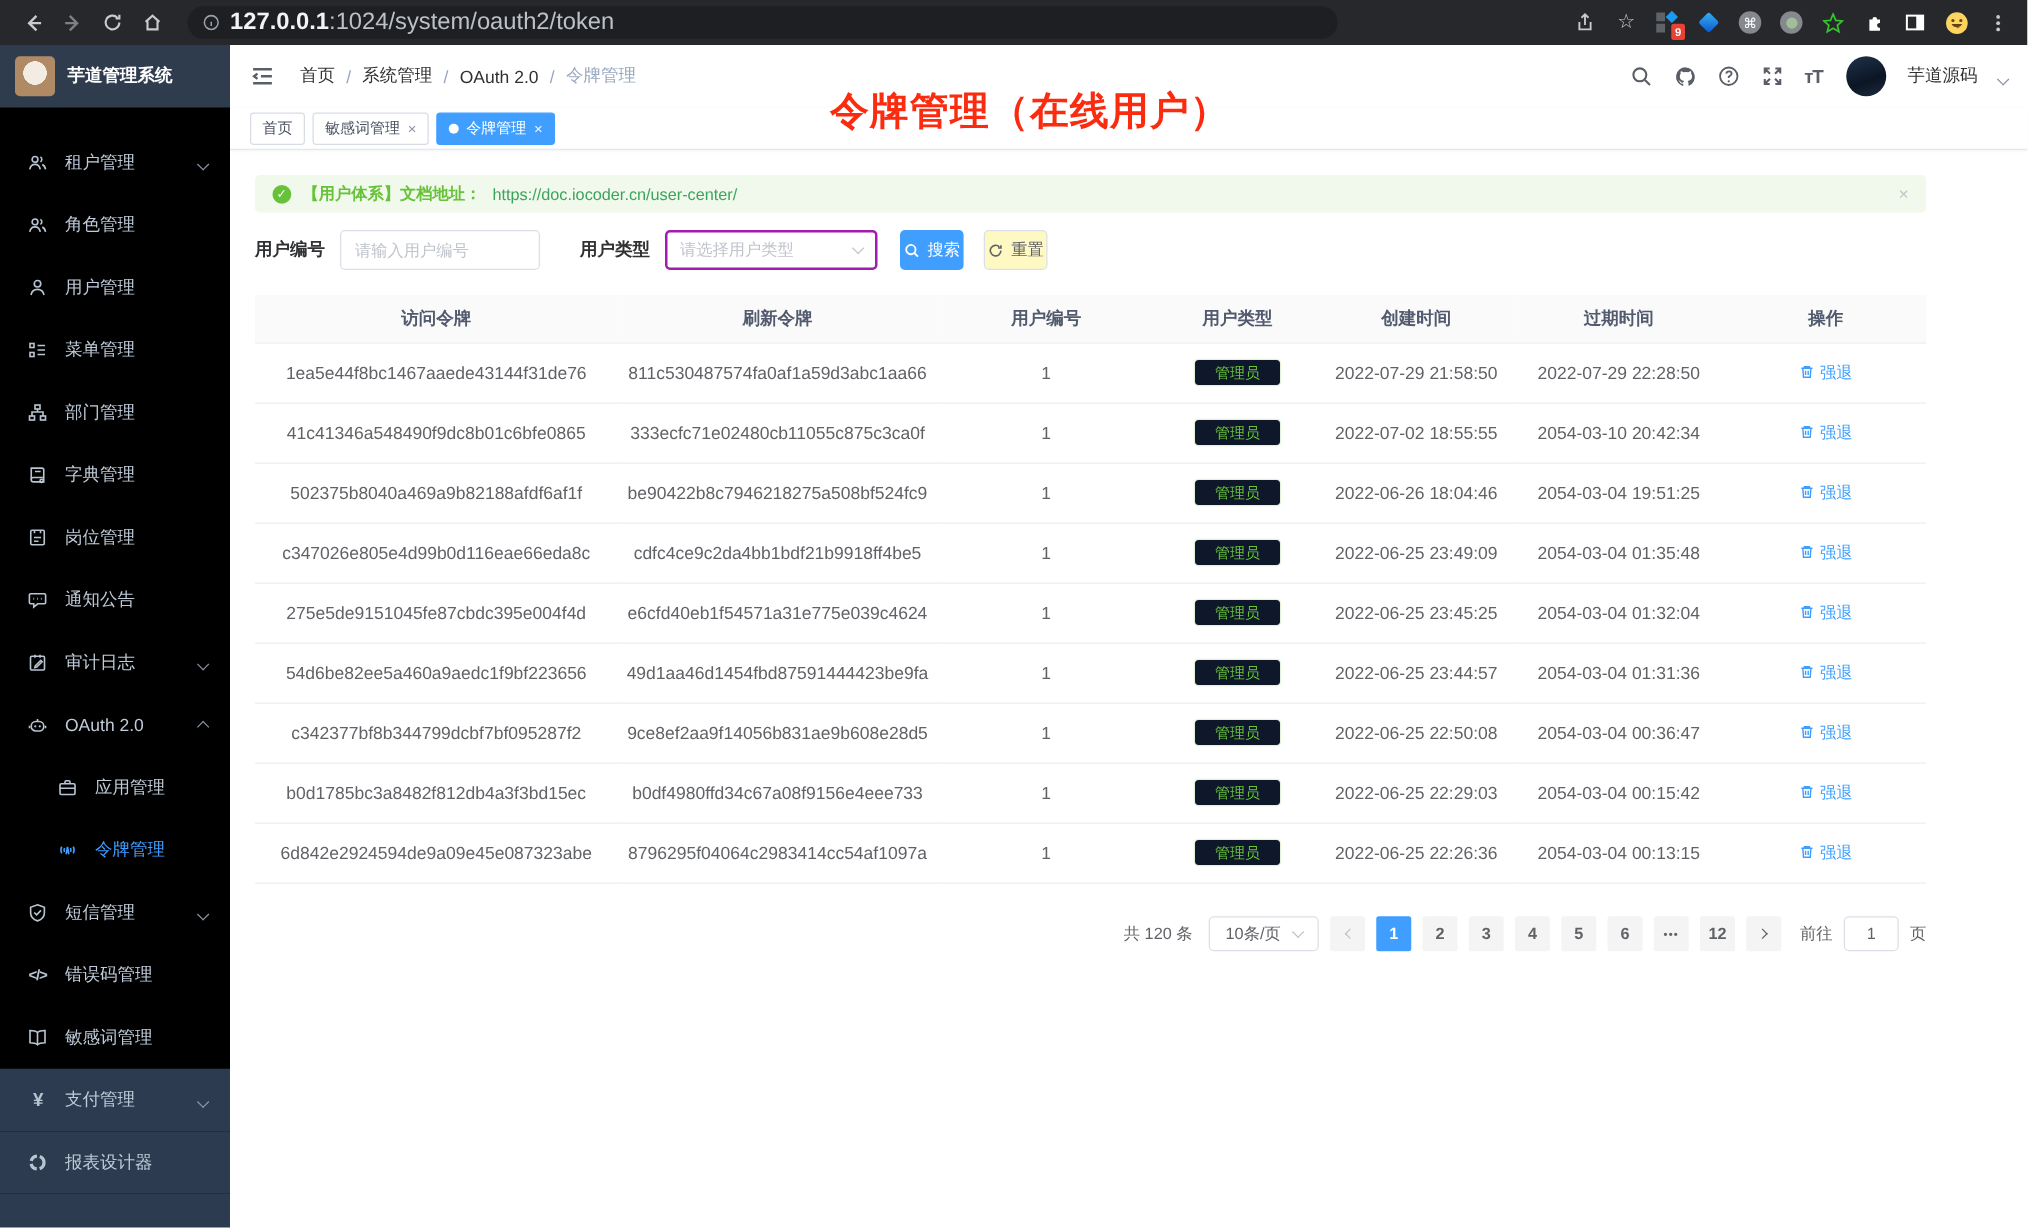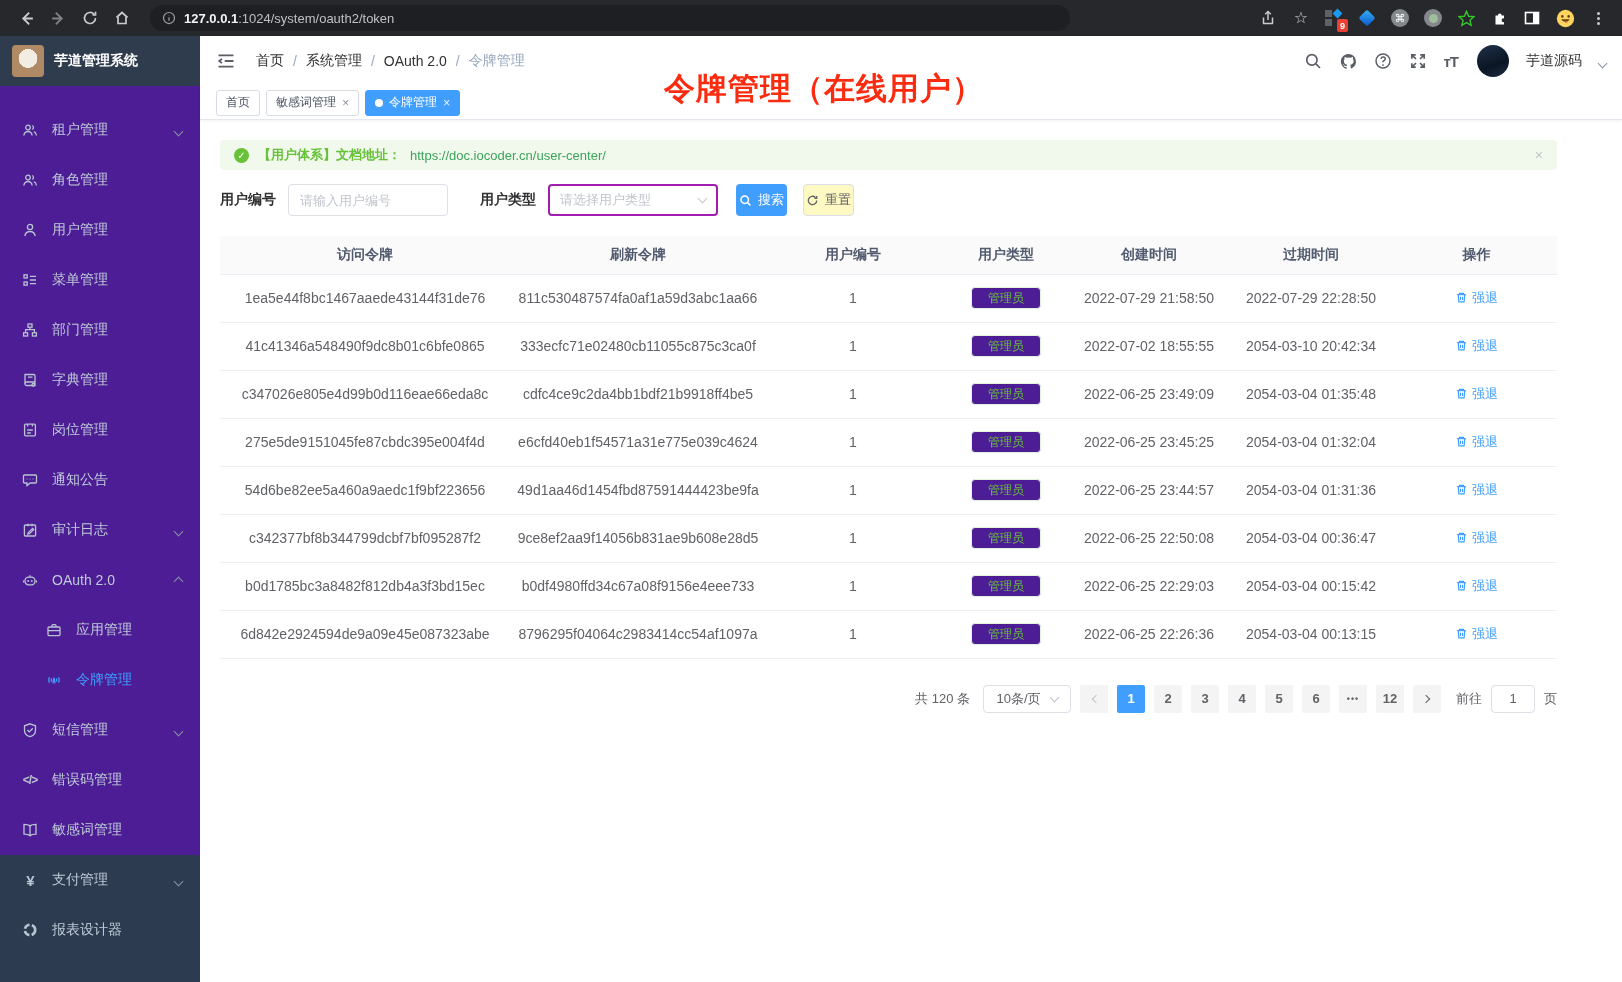--- a/index.html
+++ b/index.html
@@ -4,39 +4,39 @@
 <style>
 *{margin:0;padding:0;box-sizing:border-box}
 html,body{width:1622px;height:982px;overflow:hidden}
 body{font-family:"Liberation Sans","DejaVu Sans",sans-serif;background:#fff;position:relative;font-size:14px;color:#303133}
 svg{display:block}
 
 .browser{height:36px;background:#27282b;display:flex;align-items:center;padding:0 12px;gap:4px}
 .bbtn{width:28px;height:28px;display:flex;align-items:center;justify-content:center;color:#c8cacd;flex:0 0 auto}
 .bbtn.dim{color:#7e8084}
 .urlbar{flex:1;max-width:920px;height:26px;background:#1e1f22;border-radius:13px;margin:0 10px;display:flex;align-items:center;padding:0 12px;gap:8px;color:#9aa0a6}
-.urltext{font-size:13px;color:#bdc1c6;white-space:nowrap}
+.urltext{font-size:19px;color:#bdc1c6;white-space:nowrap}
 .urltext b{color:#f1f3f4;font-weight:700}
 .bright{display:flex;align-items:center;gap:13px;margin-left:auto;padding-right:2px}
 .bicon{width:20px;height:20px;display:flex;align-items:center;justify-content:center;color:#c8cacd;position:relative;flex:0 0 auto}
 .star{font-size:16px;line-height:1}
 .ext-squares{position:relative;width:18px;height:18px}
 .ext-squares i{position:absolute;width:7px;height:7px;background:#5f6368}
 .ext-squares i.a{left:0;top:1px}
 .ext-squares i.b{left:0;top:10px}
 .ext-squares i.d{left:9px;top:1px;background:#1a9bf0;transform:rotate(45deg)}
 .ext-badge{position:absolute;right:-4px;bottom:-4px;background:#e94235;color:#fff;font-size:9px;font-weight:700;width:11px;height:13px;border-radius:2px;display:flex;align-items:center;justify-content:center}
 .diamond{width:12px;height:12px;background:linear-gradient(135deg,#35b1f1,#0b57d0);transform:rotate(45deg);border-radius:2px}
 .gcirc{width:18px;height:18px;border-radius:50%;background:#85888c;display:flex;align-items:center;justify-content:center;color:#fff;font-size:11px}
 .gcirc .dot{width:9px;height:9px;border-radius:50%;background:#9fbf9a}
 .kebab{display:flex;flex-direction:column;gap:2px;align-items:center}
 .kebab i{width:3px;height:3px;border-radius:50%;background:#c8cacd}
 
 .app{display:flex;height:946px}
-.sidebar{width:200px;background:#4c1d95;display:flex;flex-direction:column;flex:0 0 auto}
+.sidebar{width:184px;background:#000000;display:flex;flex-direction:column;flex:0 0 auto}
 .logo{height:50px;background:#2f3c4e;display:flex;align-items:center;gap:10px;padding:0 12px}
 .logo-img{width:32px;height:32px;border-radius:4px;background:radial-gradient(circle at 50% 42%,#f3ece2 0 38%,#b08a64 39% 100%);flex:0 0 auto}
 .logo-title{color:#fff;font-weight:700;font-size:14px;white-space:nowrap}
 .side-nav{flex:1;display:flex;flex-direction:column;padding-top:19px}
 .side-item{height:50px;display:flex;align-items:center;padding:0 18px 0 22px;color:#bfcbd9;cursor:pointer;flex:0 0 auto}
 .side-item .sicon{width:16px;height:16px;margin-right:14px;display:flex;align-items:center;justify-content:center;color:#b8c4d1}
 .side-item .ticon{font-weight:700;font-size:12px;letter-spacing:-1px}
 .side-item .slabel{font-size:14px}
 .side-item.child{padding-left:46px}
 .side-item.active,.side-item.active .sicon{color:#409eff}
@@ -84,21 +84,21 @@
 .fselect{width:170px;height:32px;border:2px solid #a21caf;border-radius:4px;padding:0 10px;display:flex;align-items:center;color:#c0c4cc;font-size:13px;cursor:pointer}
 .fselect .chev{margin-left:auto;border-color:#c0c4cc;margin-top:-3px}
 .gap{width:12px}
 .btn{height:32px;border-radius:4px;display:flex;align-items:center;gap:6px;padding:0 2px;font-size:13px;cursor:pointer;border:1px solid transparent}
 .btn-primary{background:#409eff;color:#fff;margin-left:8px}
 .btn-plain{background:#fef9c3;border-color:#dcdfe6;color:#606266;margin-left:6px}
 
 .dtable{width:100%;border-collapse:collapse;margin-top:20px;table-layout:fixed}
 .dtable th{background:#fafafa;color:#515a6e;font-weight:700;font-size:14px;height:38px;text-align:center;border-bottom:1px solid #ebeef5}
 .dtable td{height:48px;text-align:center;color:#606266;font-size:14px;border-bottom:1px solid #ebeef5;white-space:nowrap;overflow:hidden}
-.badge{display:inline-block;background:#4c1d95;border:1px solid #e1f3d8;color:#67c23a;font-size:12px;padding:3px 16px;border-radius:4px;line-height:1.2}
+.badge{display:inline-block;background:#0f172a;border:1px solid #e1f3d8;color:#67c23a;font-size:12px;padding:3px 16px;border-radius:4px;line-height:1.2}
 .action-link{color:#409eff;font-size:13px;display:inline-flex;align-items:center;gap:4px;cursor:pointer;text-decoration:none}
 
 .pager{display:flex;align-items:center;justify-content:flex-end;gap:9px;margin-top:26px;font-size:13px;color:#606266}
 .ptotal{margin-right:4px}
 .psize{width:88px;height:28px;border:1px solid #dcdfe6;border-radius:4px;display:flex;align-items:center;justify-content:center;gap:10px;color:#606266;cursor:pointer}
 .psize .chev{border-color:#c0c4cc;margin-top:-3px}
 .pbtn{min-width:28px;height:28px;background:#f4f4f5;border-radius:2px;display:flex;align-items:center;justify-content:center;color:#606266;font-weight:700;cursor:pointer;padding:0 4px}
 .pbtn.active{background:#409eff;color:#fff}
 .pbtn.disabled .chev{border-color:#c0c4cc}
 .pbtn .chev{width:6px;height:6px;border-color:#606266}
@@ -509,20 +509,34 @@
                 <td>2022-07-02 18:55:55</td>
                 <td>2054-03-10 20:42:34</td>
                 <td><a class="action-link">
                     <svg width="13" height="13" viewBox="0 0 16 16" fill="none" stroke="#409eff" stroke-width="1.4">
                       <path d="M2.5 4.5h11M5.5 4.5V3h5v1.5M4 4.5l.7 8.8h6.6l.7-8.8M6.7 7v4M9.3 7v4"></path>
                     </svg>
                     <span>强退</span>
                   </a></td>
               </tr>
               <tr>
+                <td>502375b8040a469a9b82188afdf6af1f</td>
+                <td>be90422b8c7946218275a508bf524fc9</td>
+                <td>1</td>
+                <td><span class="badge">管理员</span></td>
+                <td>2022-06-26 18:04:46</td>
+                <td>2054-03-04 19:51:25</td>
+                <td><a class="action-link">
+                    <svg width="13" height="13" viewBox="0 0 16 16" fill="none" stroke="#409eff" stroke-width="1.4">
+                      <path d="M2.5 4.5h11M5.5 4.5V3h5v1.5M4 4.5l.7 8.8h6.6l.7-8.8M6.7 7v4M9.3 7v4"></path>
+                    </svg>
+                    <span>强退</span>
+                  </a></td>
+              </tr>
+              <tr>
                 <td>c347026e805e4d99b0d116eae66eda8c</td>
                 <td>cdfc4ce9c2da4bb1bdf21b9918ff4be5</td>
                 <td>1</td>
                 <td><span class="badge">管理员</span></td>
                 <td>2022-06-25 23:49:09</td>
                 <td>2054-03-04 01:35:48</td>
                 <td><a class="action-link">
                     <svg width="13" height="13" viewBox="0 0 16 16" fill="none" stroke="#409eff" stroke-width="1.4">
                       <path d="M2.5 4.5h11M5.5 4.5V3h5v1.5M4 4.5l.7 8.8h6.6l.7-8.8M6.7 7v4M9.3 7v4"></path>
                     </svg>

